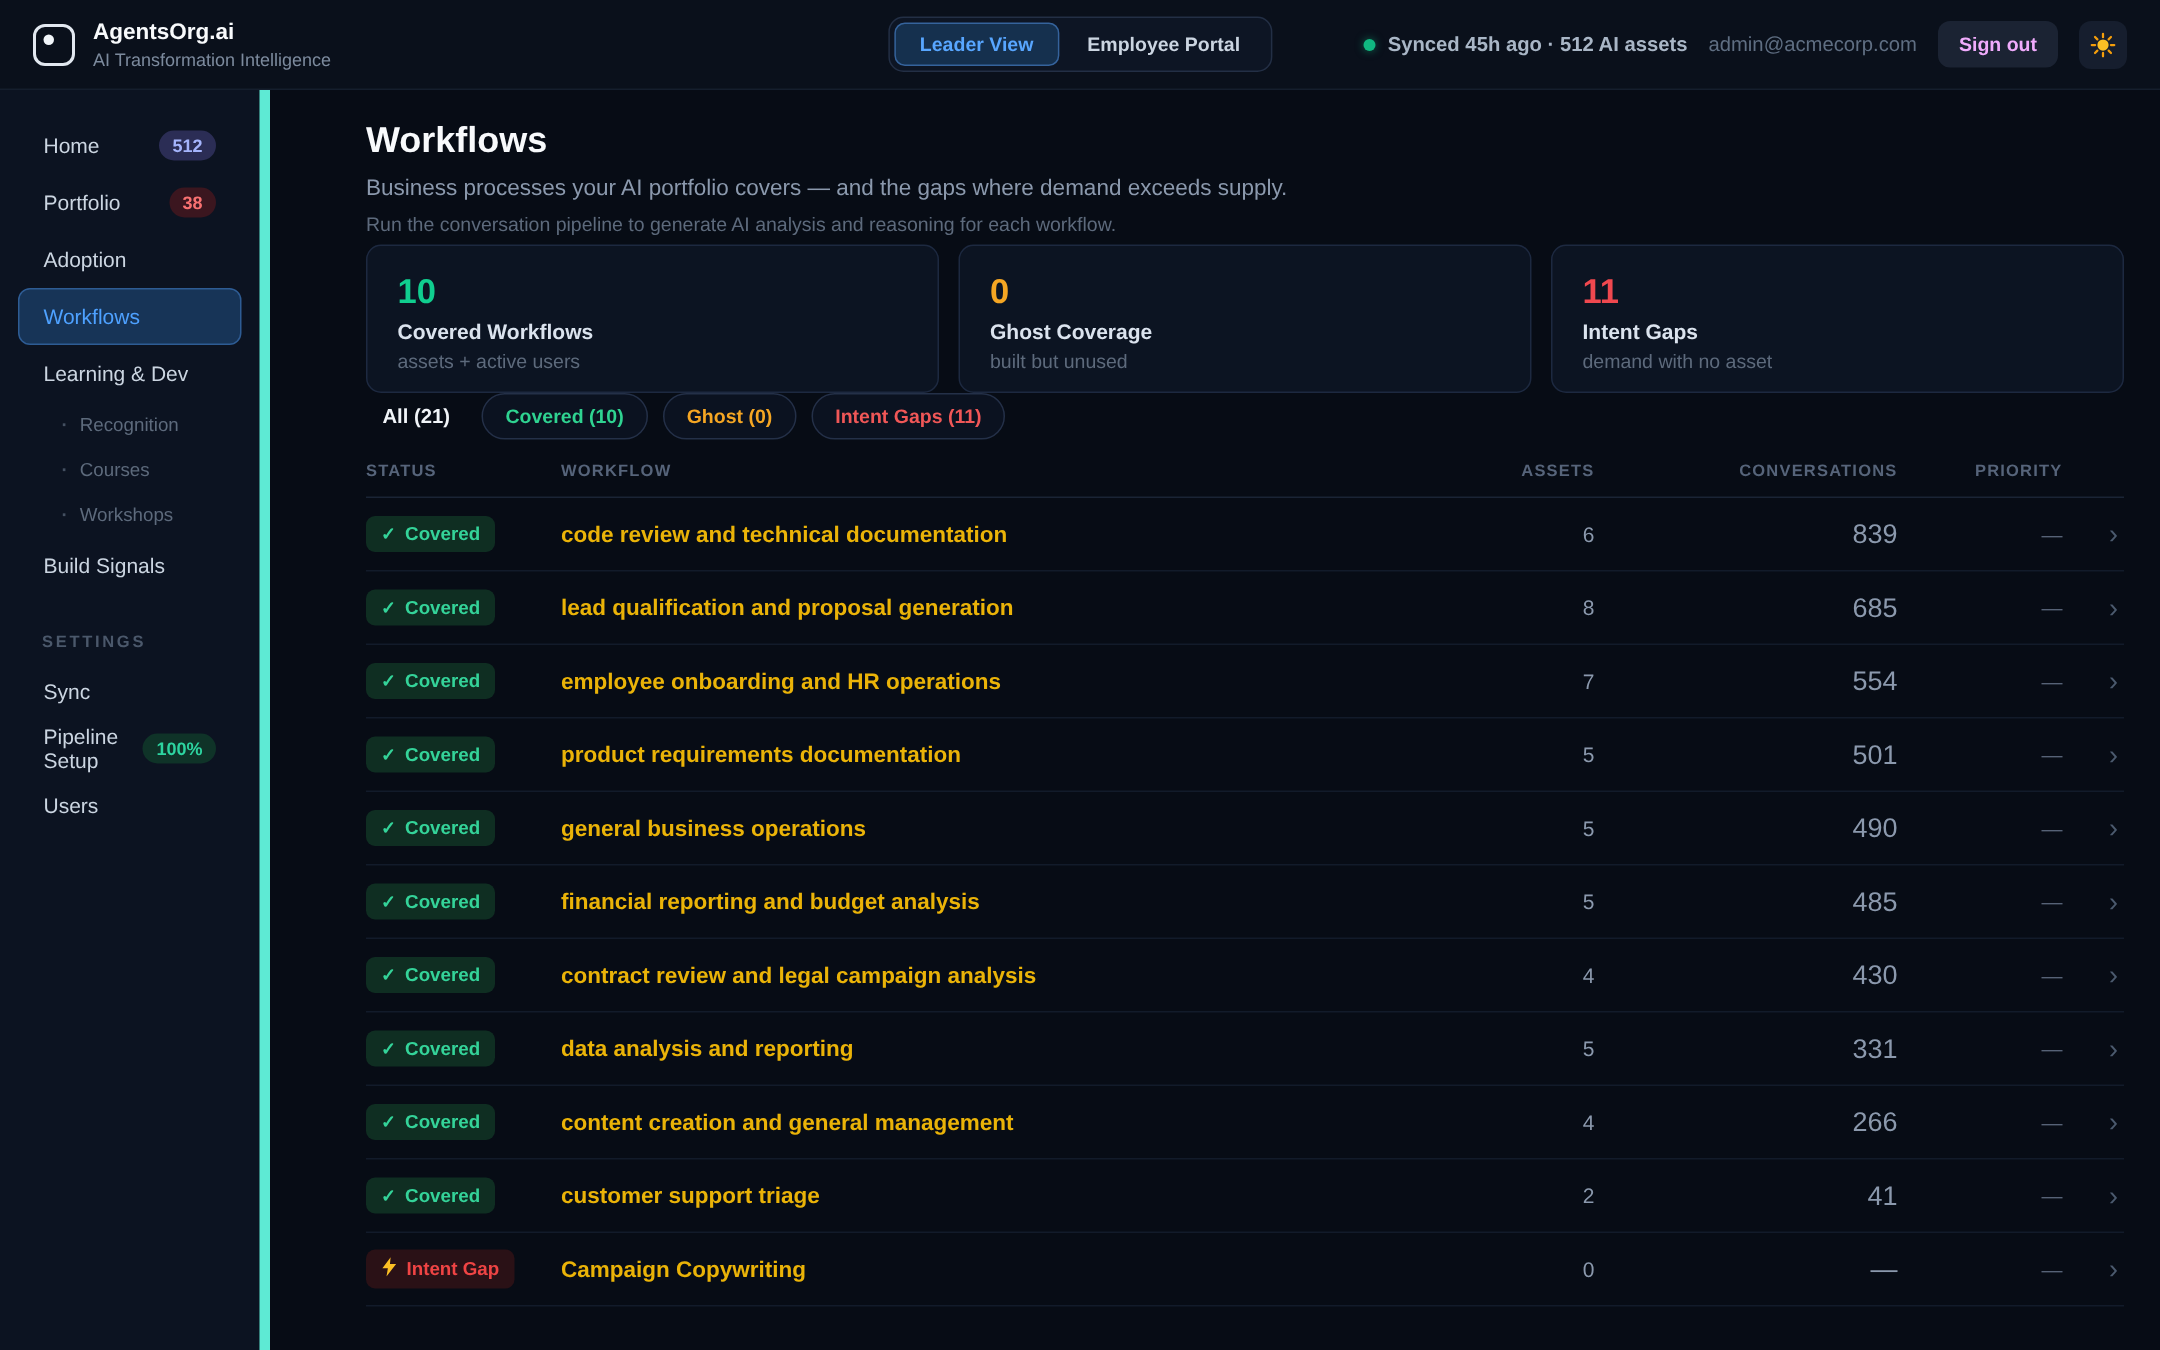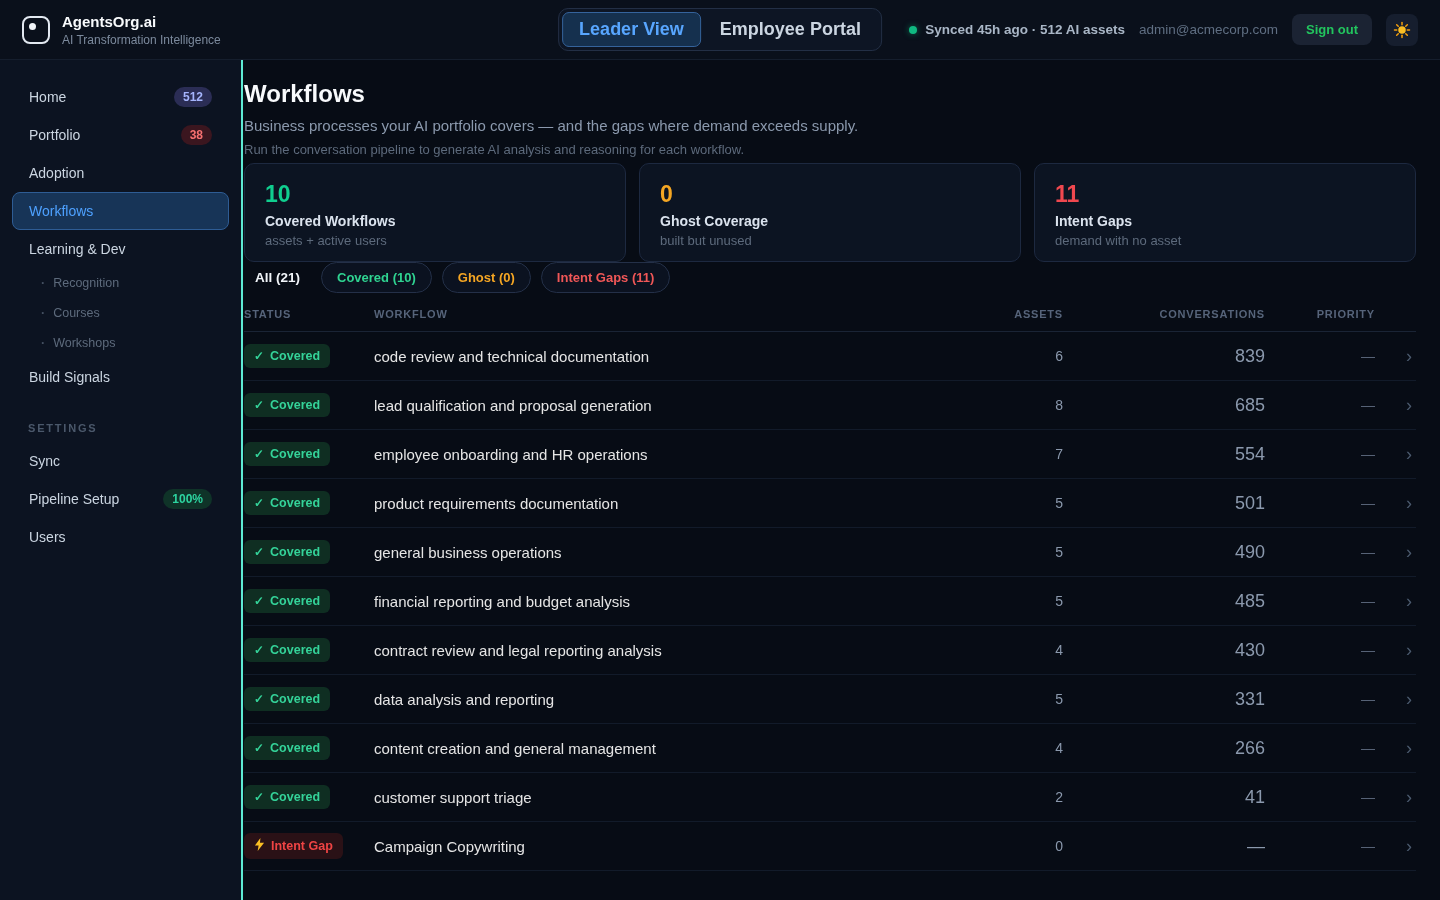--- a/index.html
+++ b/index.html
@@ -10,36 +10,36 @@
   .header { position:fixed; top:0; left:0; width:1440px; height:60px; background:#0a101b;
             border-bottom:1px solid #151e2d; display:flex; align-items:center; padding:0 22px; z-index:10; }
   .brand { display:flex; align-items:center; gap:12px; }
   .logo { width:28px; height:28px; border:2px solid #e2e8f0; border-radius:8px; position:relative; }
   .logo::after { content:""; position:absolute; top:5px; left:5px; width:7px; height:7px; border-radius:50%; background:#f1f5f9; }
   .brand-name { font-size:15px; font-weight:700; color:#f8fafc; line-height:1.2; }
   .brand-sub { font-size:12px; color:#7c8a9d; margin-top:2px; }
 
   .toggle-wrap { position:absolute; left:50%; transform:translateX(-50%); display:flex; gap:2px;
                  background:#0d1524; border:1px solid #232f45; border-radius:10px; padding:3px; }
-  .toggle-btn { padding:6px 16px; border-radius:7px; font-size:18px; font-weight:600; color:#cbd5e1;
+  .toggle-btn { padding:6px 16px; border-radius:7px; font-size:13px; font-weight:600; color:#cbd5e1;
                 background:transparent; border:1px solid transparent; cursor:pointer; font-family:inherit; }
   .toggle-btn.active { background:#15304e; border-color:#35639c; color:#58a6ff; }
 
   .header-right { margin-left:auto; display:flex; align-items:center; gap:14px; }
   .sync { display:flex; align-items:center; gap:8px; font-size:13.5px; color:#a9b6c6; font-weight:600; }
   .sync-dot { width:8px; height:8px; border-radius:50%; background:#10b981; box-shadow:0 0 6px #10b98188; }
   .email { font-size:13.5px; color:#5f6e82;text-align:center; }
-  .signout-btn { background:#1b2333; border:none; border-radius:8px; padding:8px 14px; color:#22c55e;
+  .signout-btn { background:#1b2333; border:none; border-radius:8px; padding:8px 14px; color:#f0abfc;
                  font-size:13px; font-weight:600; cursor:pointer; font-family:inherit; }
   .theme-btn { width:32px; height:32px; background:#161e2e; border:none; border-radius:8px; cursor:pointer;
                display:flex; align-items:center; justify-content:center; }
 
   
-  .sidebar { position:fixed; top:60px; left:0; width:243px; height:840px; background:#0c1321;
-             border-right:2px solid #5eead4; padding-top:18px; }
+  .sidebar { position:fixed; top:60px; left:0; width:180px; height:840px; background:#0c1321;
+             border-right:7px solid #5eead4; padding-top:18px; }
   .side-item { display:flex; align-items:center; margin:0 12px; padding:9px 16px; height:38px;
                border-radius:8px; font-size:14px; color:#cbd5e1; cursor:pointer; border:1px solid transparent; }
   .side-item.active { background:#173457; border-color:#2e5c94; color:#4ea1ff; }
   .side-item .side-label { flex:1; }
   .side-item.sub { height:30px; padding:5px 16px 5px 28px; font-size:12.5px; color:#5d6a7c; }
   .sub-dot { color:#445061; margin-right:8px; font-weight:700; }
   .side-badge { font-size:12px; font-weight:700; padding:3px 9px; border-radius:10px; }
   .side-badge.indigo { background:#2b2d55; color:#a5b4fc; }
   .side-badge.red { background:#3b161f; color:#f87171; }
   .side-badge.green { background:#0f3328; color:#2dd4a0; }
@@ -65,21 +65,21 @@
   .filter.covered { color:#2fd391; }
   .filter.ghost { color:#f5a623; }
   .filter.gap { color:#f05757; }
 
   .table { margin-top:15px; }
   .trow { display:grid; grid-template-columns:130px 550px 139px 202px 110px 41px; align-items:center; }
   .thead { padding-bottom:11px; border-bottom:1px solid #1a2435; }
   .thead .tcell { font-size:11px; font-weight:700; letter-spacing:0.8px; color:#56647a; text-transform:uppercase; }
   .tbody .trow { height:49px; border-bottom:1px solid #121b2a; cursor:pointer; }
   .tcell.num, .tcell.right { text-align:right; }
-  .wf-name { font-size:15px; font-weight:400; color:#e5e5e5; }
+  .wf-name { font-size:15px; font-weight:700; color:#eab308; }
   .cell-assets { font-size:14px; color:#8b99ad; }
   .cell-conv { font-size:18px; color:#8b99ad; }
   .cell-pri { font-size:14px; color:#566276; }
   .cell-chev { text-align:right; font-size:18px; color:#4b5a6e; padding-right:4px; line-height:1; }
 
   .badge-status { display:inline-flex; align-items:center; gap:6px; font-size:12.5px; font-weight:600;
                   padding:5px 10px; border-radius:6px; }
   .badge-status.covered { background:#0f2e22; color:#34d399; }
   .badge-status.gap { background:#2a1116; color:#ef4444; }
   .badge-check { font-size:12px; }
@@ -280,21 +280,21 @@
           <div class="tcell num cell-assets">5</div>
           <div class="tcell num cell-conv">485</div>
           <div class="tcell num cell-pri">—</div>
           <div class="tcell cell-chev">›</div>
         </div>
         <div class="trow">
           <div class="tcell"><span class="badge-status covered">
               <span class="badge-check">✓</span>
               <span>Covered</span>
             </span></div>
-          <div class="tcell wf-name">contract review and legal reporting analysis</div>
+          <div class="tcell wf-name">contract review and legal campaign analysis</div>
           <div class="tcell num cell-assets">4</div>
           <div class="tcell num cell-conv">430</div>
           <div class="tcell num cell-pri">—</div>
           <div class="tcell cell-chev">›</div>
         </div>
         <div class="trow">
           <div class="tcell"><span class="badge-status covered">
               <span class="badge-check">✓</span>
               <span>Covered</span>
             </span></div>

